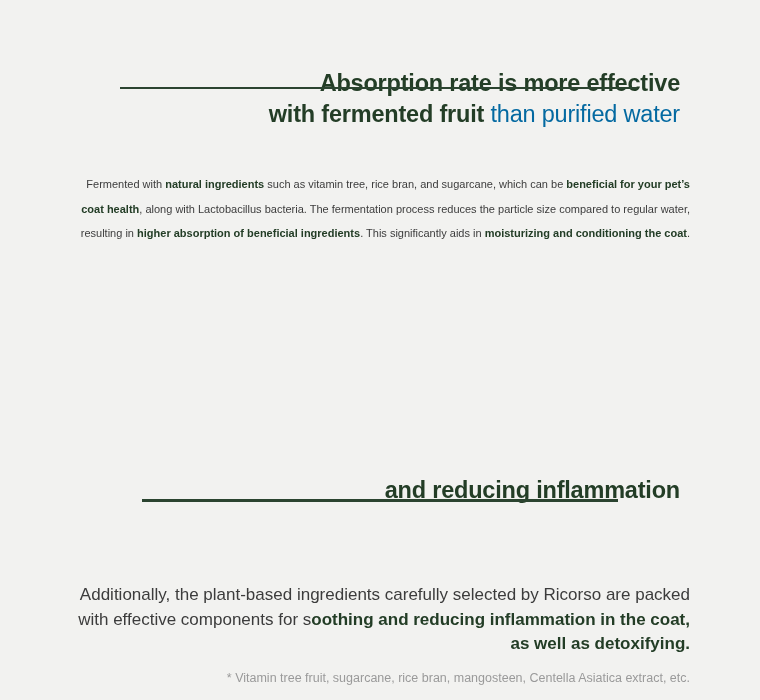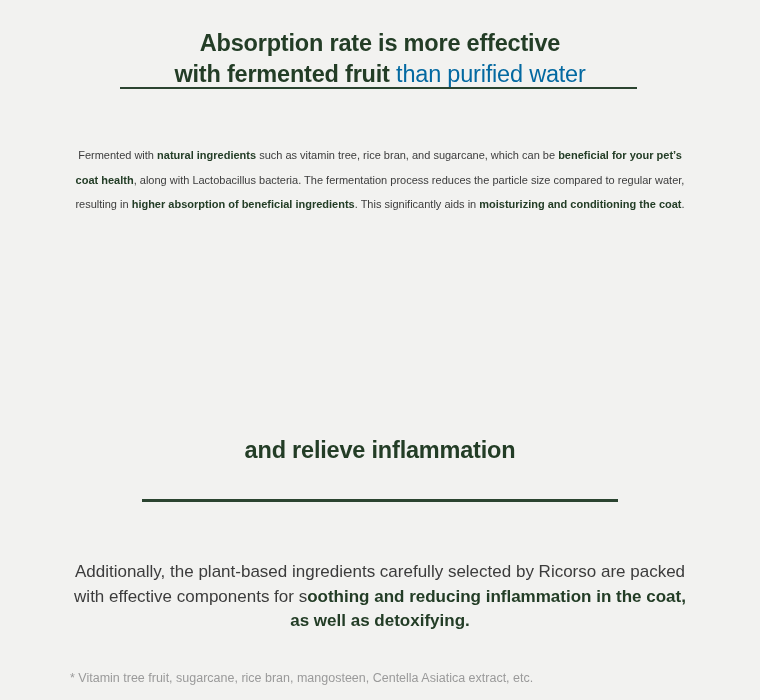--- a/index.html
+++ b/index.html
@@ -16,21 +16,21 @@
   }
 
   .page {
     position: relative;
     width: 760px;
     height: 700px;
     box-sizing: border-box;
   }
 
   
-  .center { text-align: center; }
+  .center { text-align: right; margin-top: 40px; }
 
   .hd {
     color: #233d26;
     font-weight: 700;
     letter-spacing: -0.2px;
   }
   .hd .reg {
     font-weight: 400;
     color: #0369a1;
   }
@@ -113,21 +113,21 @@
     width: 620px;
     font-size: 17px;
     line-height: 24.6px;
   }
 
   #footnote {
     position: absolute;
     left: 70px;
     top: 670px;
     width: 620px;
-    text-align: left;
+    text-align: right;
     font-size: 12.5px;
     line-height: 17px;
     color: #9a9a9a;
     font-weight: 400;
   }
 </style>
 </head>
 <body>
 
 <div class="page">
@@ -140,21 +140,21 @@
     </div>
 
     <div id="rule-one"></div>
 
     <p id="paragraph-one" class="body-text center"><span>Fermented with </span><span class="b">natural ingredients</span><span> such as vitamin tree, rice bran, and sugarcane, which can be </span><span class="b">beneficial for your pet’s coat health</span><span>, along with Lactobacillus bacteria. The fermentation process reduces the particle size compared to regular water, resulting in </span><span class="b">higher absorption of beneficial ingredients</span><span>. This significantly aids in </span><span class="b">moisturizing and conditioning the coat</span><span>.</span></p>
   </div>
 
   <div id="section-two">
 
     <div id="heading-two" class="hd center">
-      <div>and relieve inflammation</div>
+      <div>and reducing inflammation</div>
     </div>
 
     <div id="rule-two"></div>
 
     <p id="paragraph-two" class="body-text center"><span>Additionally, the plant-based ingredients carefully selected by Ricorso are packed with effective components for s</span><span class="b">oothing and reducing inflammation in the coat, as well as detoxifying.</span></p>
 
     <div id="footnote">* Vitamin tree fruit, sugarcane, rice bran, mangosteen, Centella Asiatica extract, etc.</div>
   </div>
 
 </div>

